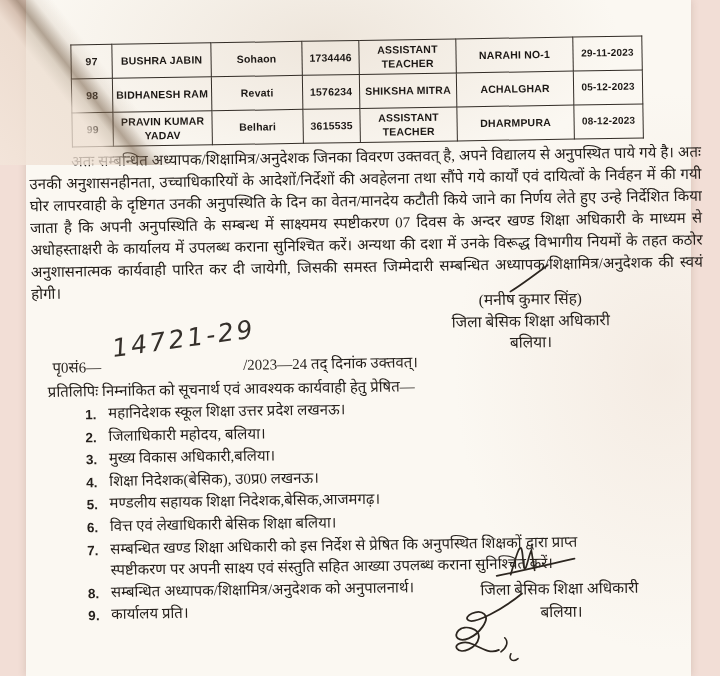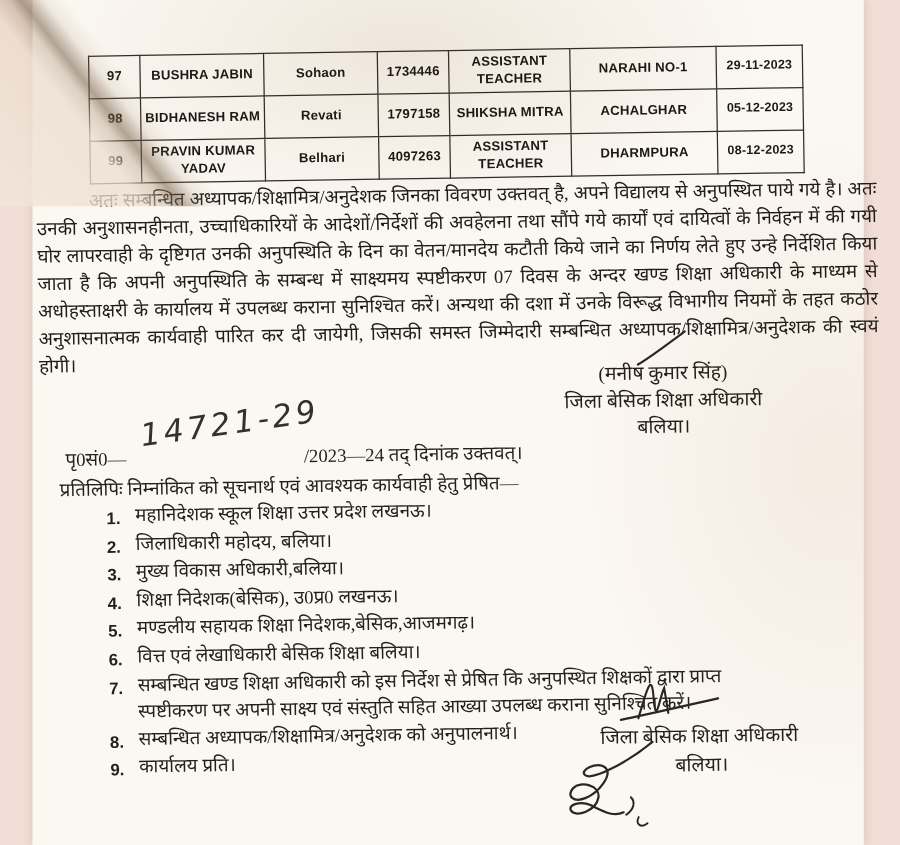--- a/index.html
+++ b/index.html
@@ -89,51 +89,51 @@
         <td class="c-block">Sohaon</td>
         <td class="c-id">1734446</td>
         <td class="c-desig">ASSISTANT TEACHER</td>
         <td class="c-school">NARAHI NO-1</td>
         <td class="c-date">29-11-2023</td>
       </tr>
       <tr>
         <td class="c-sno">98</td>
         <td class="c-name">BIDHANESH RAM</td>
         <td class="c-block">Revati</td>
-        <td class="c-id">1797158</td>
+        <td class="c-id">1576234</td>
         <td class="c-desig">SHIKSHA MITRA</td>
         <td class="c-school">ACHALGHAR</td>
         <td class="c-date">05-12-2023</td>
       </tr>
       <tr>
         <td class="c-sno">99</td>
         <td class="c-name">PRAVIN KUMAR YADAV</td>
         <td class="c-block">Belhari</td>
-        <td class="c-id">4097263</td>
+        <td class="c-id">3615535</td>
         <td class="c-desig">ASSISTANT TEACHER</td>
         <td class="c-school">DHARMPURA</td>
         <td class="c-date">08-12-2023</td>
       </tr>
     </tbody>
   </table>
 
   <div class="para">अतः सम्बन्धित अध्यापक/शिक्षामित्र/अनुदेशक जिनका विवरण उक्तवत् है, अपने विद्यालय से अनुपस्थित पाये गये है। अतः उनकी अनुशासनहीनता, उच्चाधिकारियों के आदेशों/निर्देशों की अवहेलना तथा सौंपे गये कार्यों एवं दायित्वों के निर्वहन में की गयी घोर लापरवाही के दृष्टिगत उनकी अनुपस्थिति के दिन का वेतन/मानदेय कटौती किये जाने का निर्णय लेते हुए उन्हे निर्देशित किया जाता है कि अपनी अनुपस्थिति के सम्बन्ध में साक्ष्यमय स्पष्टीकरण 07 दिवस के अन्दर खण्ड शिक्षा अधिकारी के माध्यम से अधोहस्ताक्षरी के कार्यालय में उपलब्ध कराना सुनिश्चित करें। अन्यथा की दशा में उनके विरूद्ध विभागीय नियमों के तहत कठोर अनुशासनात्मक कार्यवाही पारित कर दी जायेगी, जिसकी समस्त जिम्मेदारी सम्बन्धित अध्यापक/शिक्षामित्र/अनुदेशक की स्वयं होगी।</div>
 
   <svg class="sigsvg" style="left:508px;top:266px;" width="44" height="30" viewBox="0 0 44 30">
     <path d="M3,28 C12,23 30,10 41,2" stroke-width="1.7"></path>
   </svg>
 
   <div class="sig1">
     <div>(मनीष कुमार सिंह)</div>
     <div>जिला बेसिक शिक्षा अधिकारी</div>
     <div>बलिया।</div>
   </div>
 
   <div class="refline">
-    <span>पृ0सं0—</span><span class="hand">14721-29</span><span class="suffix">/2023—24 तद् दिनांक उक्तवत्।</span>
+    <span>पृ0सं6—</span><span class="hand">14721-29</span><span class="suffix">/2023—24 तद् दिनांक उक्तवत्।</span>
   </div>
 
   <div class="copyhead">प्रतिलिपिः निम्नांकित को सूचनार्थ एवं आवश्यक कार्यवाही हेतु प्रेषित—</div>
 
   <div class="copylist">
     <div class="li">
         <span class="num">1.</span>
         <span class="txt">महानिदेशक स्कूल शिक्षा उत्तर प्रदेश लखनऊ।</span>
       </div>
     <div class="li">

